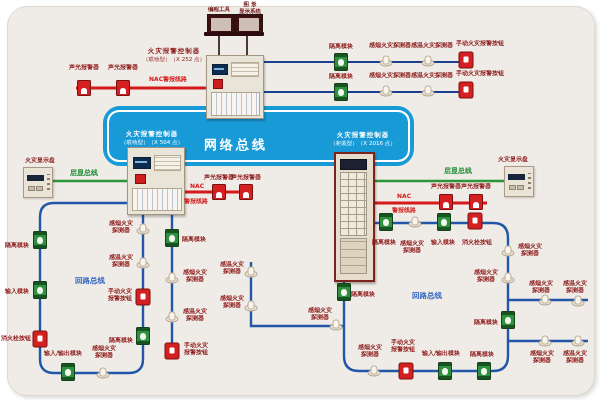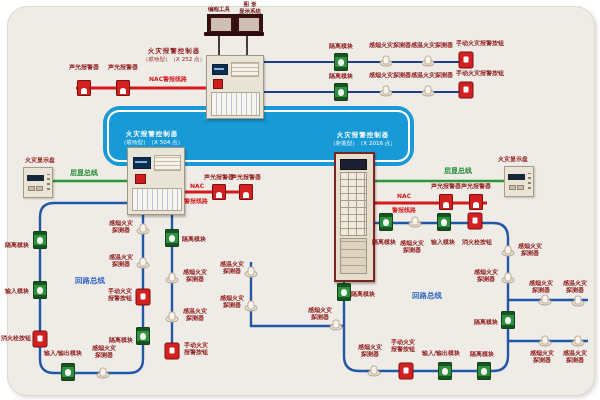--- a/index.html
+++ b/index.html
@@ -93,20 +93,21 @@
         font-weight:bold;white-space:nowrap;}
 </style>
 </head>
 <body>
 
 <div id="stage">
   <div id="panel"></div>
 
   <div id="banner">
     <div class="inner"></div>
+    <div class="title">网络总线</div>
   </div>
 
   <svg width="600" height="400">
     <path class="p-row" d="M262 62 H470"></path>
     <path class="p-row" d="M262 92 H470"></path>
     <path class="p-red" d="M76 88 H206"></path>
     <path class="p-red" d="M183 192 H252"></path>
     <path class="p-red" d="M371 203 H487"></path>
     <path class="p-green" d="M51 181 H127"></path>
     <path class="p-green" d="M371 181 H504"></path>

